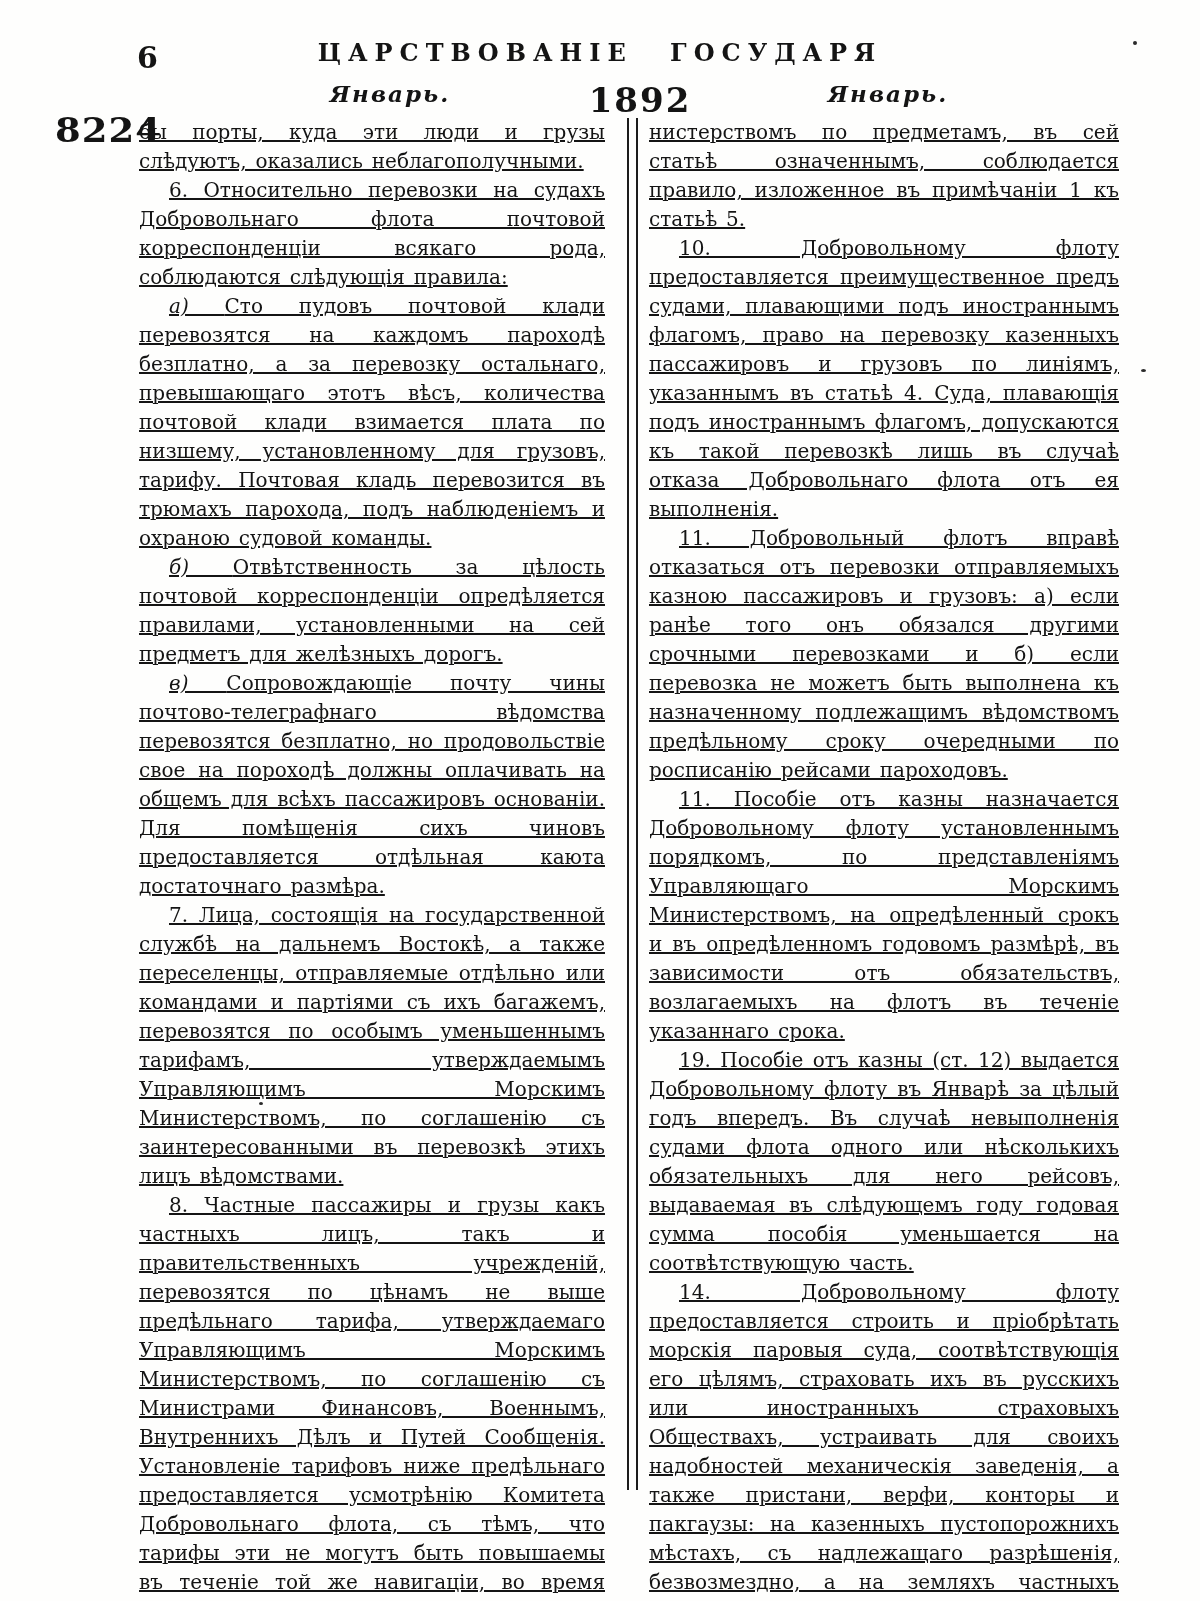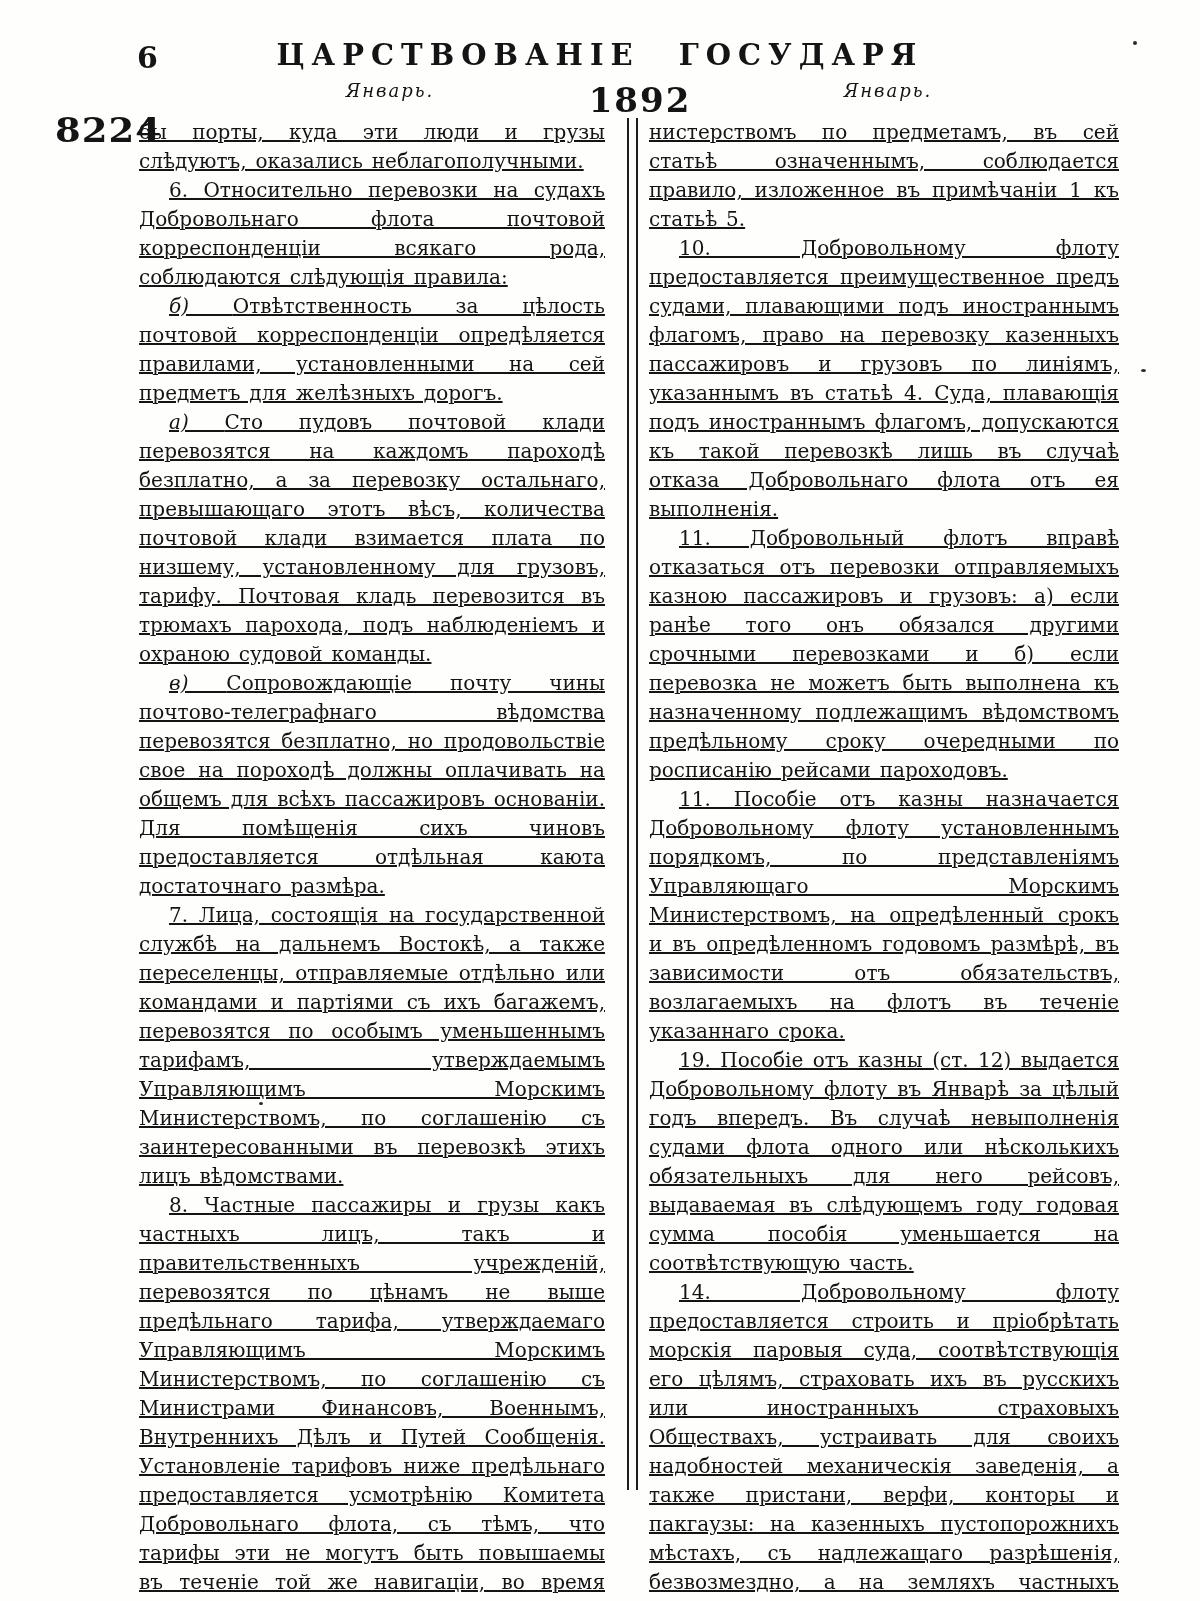--- a/index.html
+++ b/index.html
@@ -16,28 +16,28 @@
   }
 
   
   .page-num {
     position:absolute; left:137px; top:40px;
     font-size:30px; font-weight:bold;
   }
   .running-title {
     position:absolute; left:0; right:0; top:38px;
     text-align:center;
-    font-size:29px; font-weight:bold;
+    font-size:24px; font-weight:bold;
     letter-spacing:7px; word-spacing:22px;
     white-space:nowrap;
   }
   .subheader-month-left, .subheader-month-right {
     position:absolute; top:80px;
     transform:translateX(-50%);
-    font-size:18px; font-weight:normal; font-style:italic;
+    font-size:23px; font-weight:bold; font-style:italic;
     letter-spacing:2px;
   }
   .subheader-month-left { left:390px; }
   .subheader-month-right { left:888px; }
   .subheader-year {
     position:absolute; top:80px; left:640px;
     transform:translateX(-50%);
     font-size:34px; font-weight:bold;
     letter-spacing:2px;
   }
@@ -89,22 +89,22 @@
   <span class="subheader-month-left">Январь.</span>
   <span class="subheader-year">1892</span>
   <span class="subheader-month-right">Январь.</span>
 
   <div class="act-number">8224</div>
 
   <div class="columns">
     <section class="col col-left">
         <p class="para flush">бы порты, куда эти люди и грузы слѣдуютъ, оказались неблагополучными.</p>
         <p class="para">6. Относительно перевозки на судахъ Добровольнаго флота почтовой корреспонденціи всякаго рода, соблюдаются слѣдующія правила:</p>
+        <p class="para"><span class="lead">а) </span>Сто пудовъ почтовой клади перевозятся на каждомъ пароходѣ безплатно, а за перевозку остальнаго, превышающаго этотъ вѣсъ, количества почтовой клади взимается плата по низшему, установленному для грузовъ, тарифу. Почтовая кладь перевозится въ трюмахъ парохода, подъ наблюденіемъ и охраною судовой команды.</p>
         <p class="para"><span class="lead">б) </span>Отвѣтственность за цѣлость почтовой корреспонденціи опредѣляется правилами, установленными на сей предметъ для желѣзныхъ дорогъ.</p>
-        <p class="para"><span class="lead">а) </span>Сто пудовъ почтовой клади перевозятся на каждомъ пароходѣ безплатно, а за перевозку остальнаго, превышающаго этотъ вѣсъ, количества почтовой клади взимается плата по низшему, установленному для грузовъ, тарифу. Почтовая кладь перевозится въ трюмахъ парохода, подъ наблюденіемъ и охраною судовой команды.</p>
         <p class="para"><span class="lead">в) </span>Сопровождающіе почту чины почтово-телеграфнаго вѣдомства перевозятся безплатно, но продовольствіе свое на пороходѣ должны оплачивать на общемъ для всѣхъ пассажировъ основаніи. Для помѣщенія сихъ чиновъ предоставляется отдѣльная каюта достаточнаго размѣра.</p>
         <p class="para">7. Лица, состоящія на государственной службѣ на дальнемъ Востокѣ, а также переселенцы, отправляемые отдѣльно или командами и партіями съ ихъ багажемъ, перевозятся по особымъ уменьшеннымъ тарифамъ, утверждаемымъ Управляющимъ Морскимъ Министерствомъ, по соглашенію съ заинтересованными въ перевозкѣ этихъ лицъ вѣдомствами.</p>
         <p class="para">8. Частные пассажиры и грузы какъ частныхъ лицъ, такъ и правительственныхъ учрежденій, перевозятся по цѣнамъ не выше предѣльнаго тарифа, утверждаемаго Управляющимъ Морскимъ Министерствомъ, по соглашенію съ Министрами Финансовъ, Военнымъ, Внутреннихъ Дѣлъ и Путей Сообщенія. Установленіе тарифовъ ниже предѣльнаго предоставляется усмотрѣнію Комитета Добровольнаго флота, съ тѣмъ, что тарифы эти не могутъ быть повышаемы въ теченіе той же навигаціи, во время которой они введены въ дѣйствіе.</p>
       </section>
     <div class="divider"></div>
     <section class="col col-right">
         <p class="para flush">нистерствомъ по предметамъ, въ сей статьѣ означеннымъ, соблюдается правило, изложенное въ примѣчаніи 1 къ статьѣ 5.</p>
         <p class="para">10. Добровольному флоту предоставляется преимущественное предъ судами, плавающими подъ иностраннымъ флагомъ, право на перевозку казенныхъ пассажировъ и грузовъ по линіямъ, указаннымъ въ статьѣ 4. Суда, плавающія подъ иностраннымъ флагомъ, допускаются къ такой перевозкѣ лишь въ случаѣ отказа Добровольнаго флота отъ ея выполненія.</p>
         <p class="para">11. Добровольный флотъ вправѣ отказаться отъ перевозки отправляемыхъ казною пассажировъ и грузовъ: а) если ранѣе того онъ обязался другими срочными перевозками и б) если перевозка не можетъ быть выполнена къ назначенному подлежащимъ вѣдомствомъ предѣльному сроку очередными по росписанію рейсами пароходовъ.</p>
         <p class="para">11. Пособіе отъ казны назначается Добровольному флоту установленнымъ порядкомъ, по представленіямъ Управляющаго Морскимъ Министерствомъ, на опредѣленный срокъ и въ опредѣленномъ годовомъ размѣрѣ, въ зависимости отъ обязательствъ, возлагаемыхъ на флотъ въ теченіе указаннаго срока.</p>

